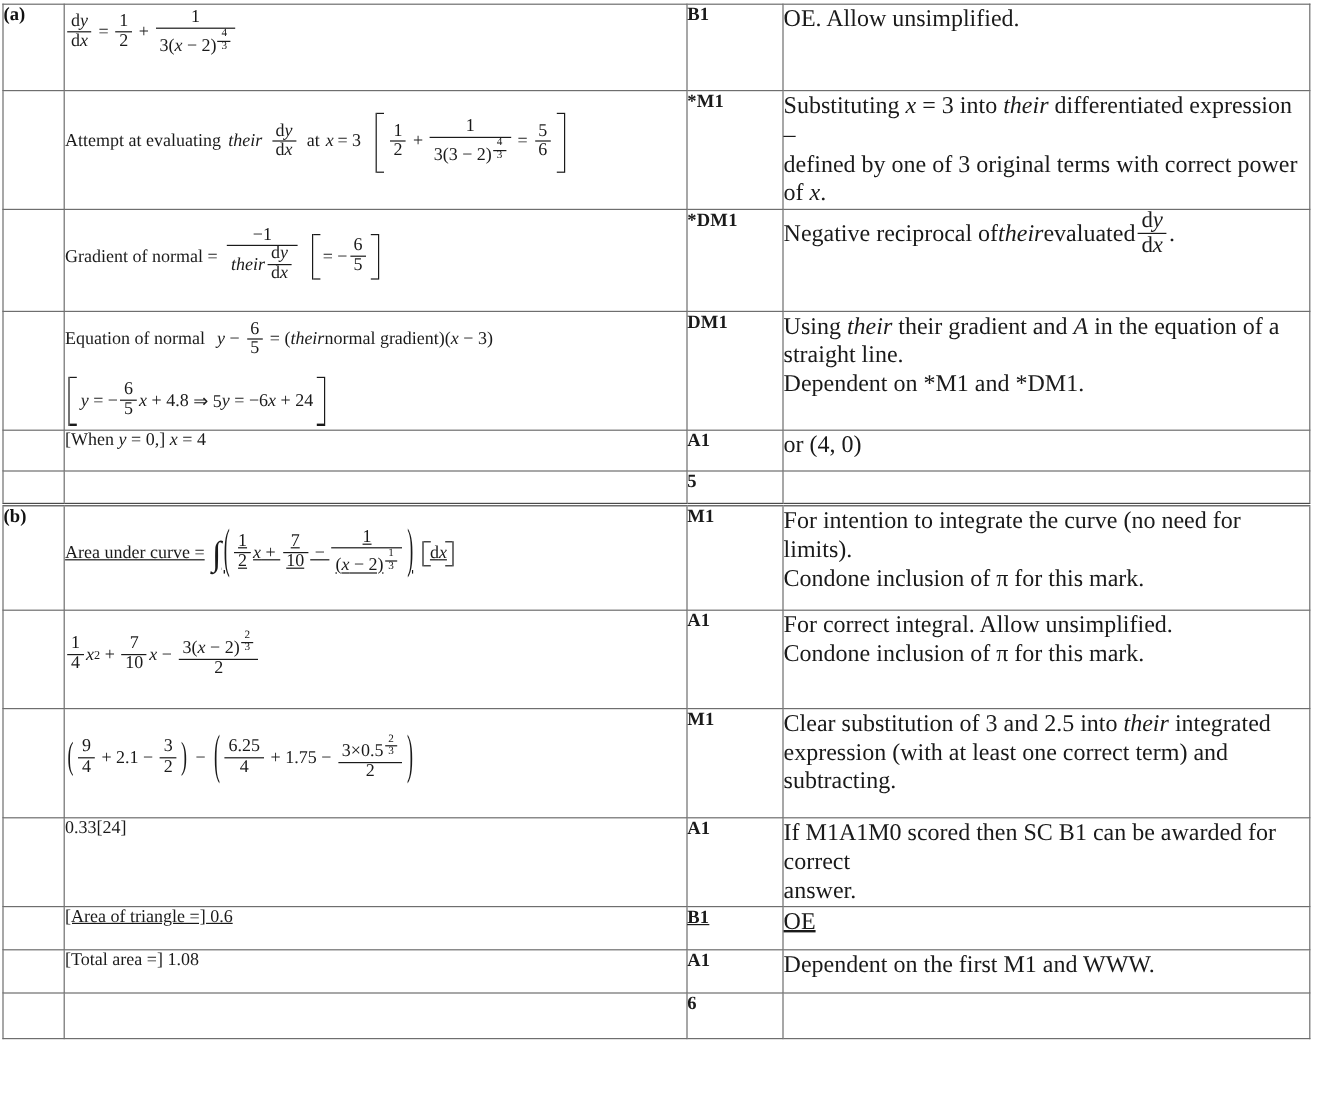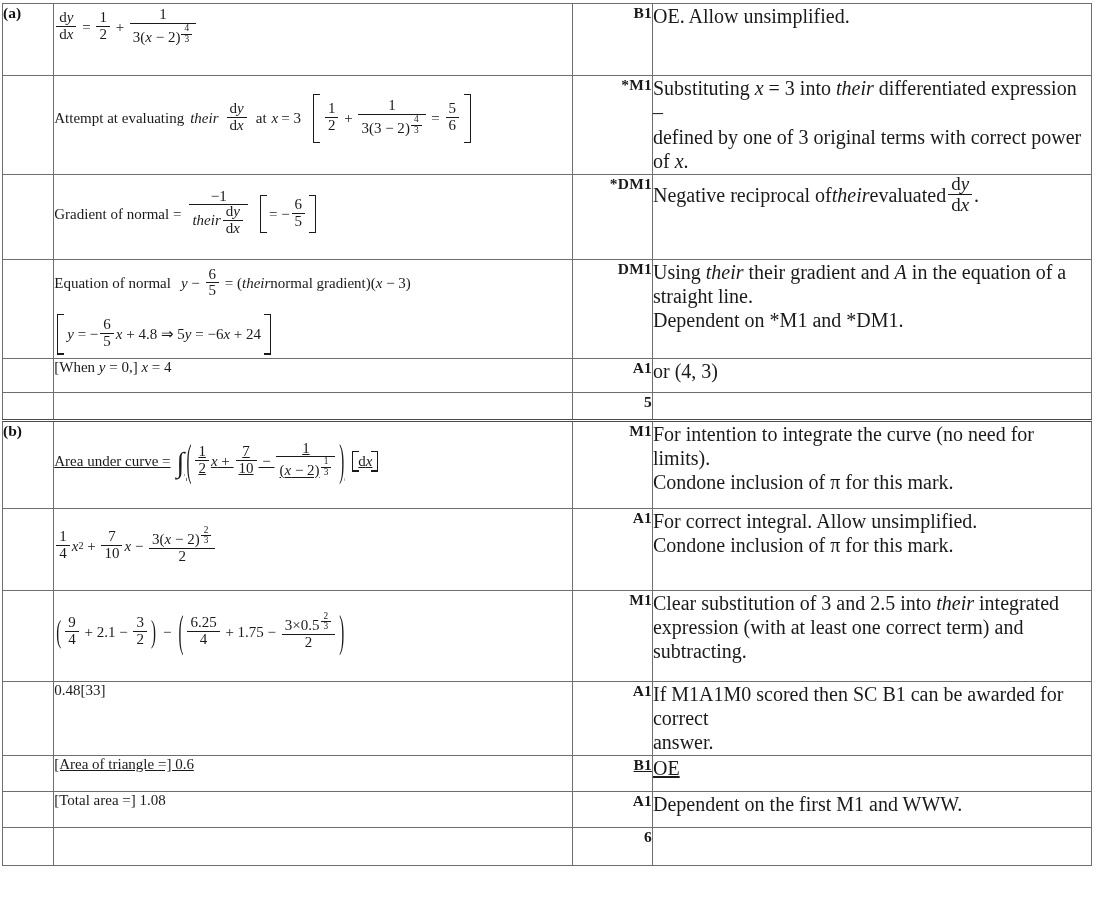--- a/index.html
+++ b/index.html
@@ -50,21 +50,20 @@
   }
   td.part.blank { border-right: 1px solid #6e6e6e; }
 
   td.work {
     width: 516px;
     padding: 6px 8px 6px 12px;
     font-size: 15px;
   }
   td.marks {
     width: 80px;
-    text-align: right;
     padding: 7px 9px 6px 4px;
     font-weight: bold;
     font-size: 15.5px;
     letter-spacing: 0.2px;
     border-right: 2px solid #5a5a5a;
     margin-left: 11px;
   }
   td.notes {
     width: 437px;
     padding: 7px 6px 6px 8px;
@@ -343,21 +342,21 @@
     </td>
   </tr>
 
   <tr class="r-h5">
     <td class="part"></td>
     <td class="work">
       <span class="m"><span>[When </span><span class="it">y</span><span> = 0,] </span><span class="it">x</span><span> = 4</span></span>
     </td>
     <td class="marks">A1</td>
     <td class="notes">
-      <p>or (4, 3)</p>
+      <p>or (4, 0)</p>
     </td>
   </tr>
 
   <tr class="r-h6 sep">
     <td class="part blank"></td>
     <td class="work"></td>
     <td class="marks">5</td>
     <td class="notes"></td>
   </tr>
 
@@ -463,21 +462,21 @@
     <td class="marks">M1</td>
     <td class="notes">
       <p><span>Clear substitution of 3 and 2.5 into </span><span class="it">their</span><span> integrated</span></p>
       <p>expression (with at least one correct term) and subtracting.</p>
     </td>
   </tr>
 
   <tr class="r-h10">
     <td class="part"></td>
     <td class="work">
-      <span class="m">0.48[33]</span>
+      <span class="m">0.33[24]</span>
     </td>
     <td class="marks">A1</td>
     <td class="notes">
       <p>If M1A1M0 scored then SC B1 can be awarded for correct</p>
       <p>answer.</p>
     </td>
   </tr>
 
   <tr class="r-h11">
     <td class="part"></td>

